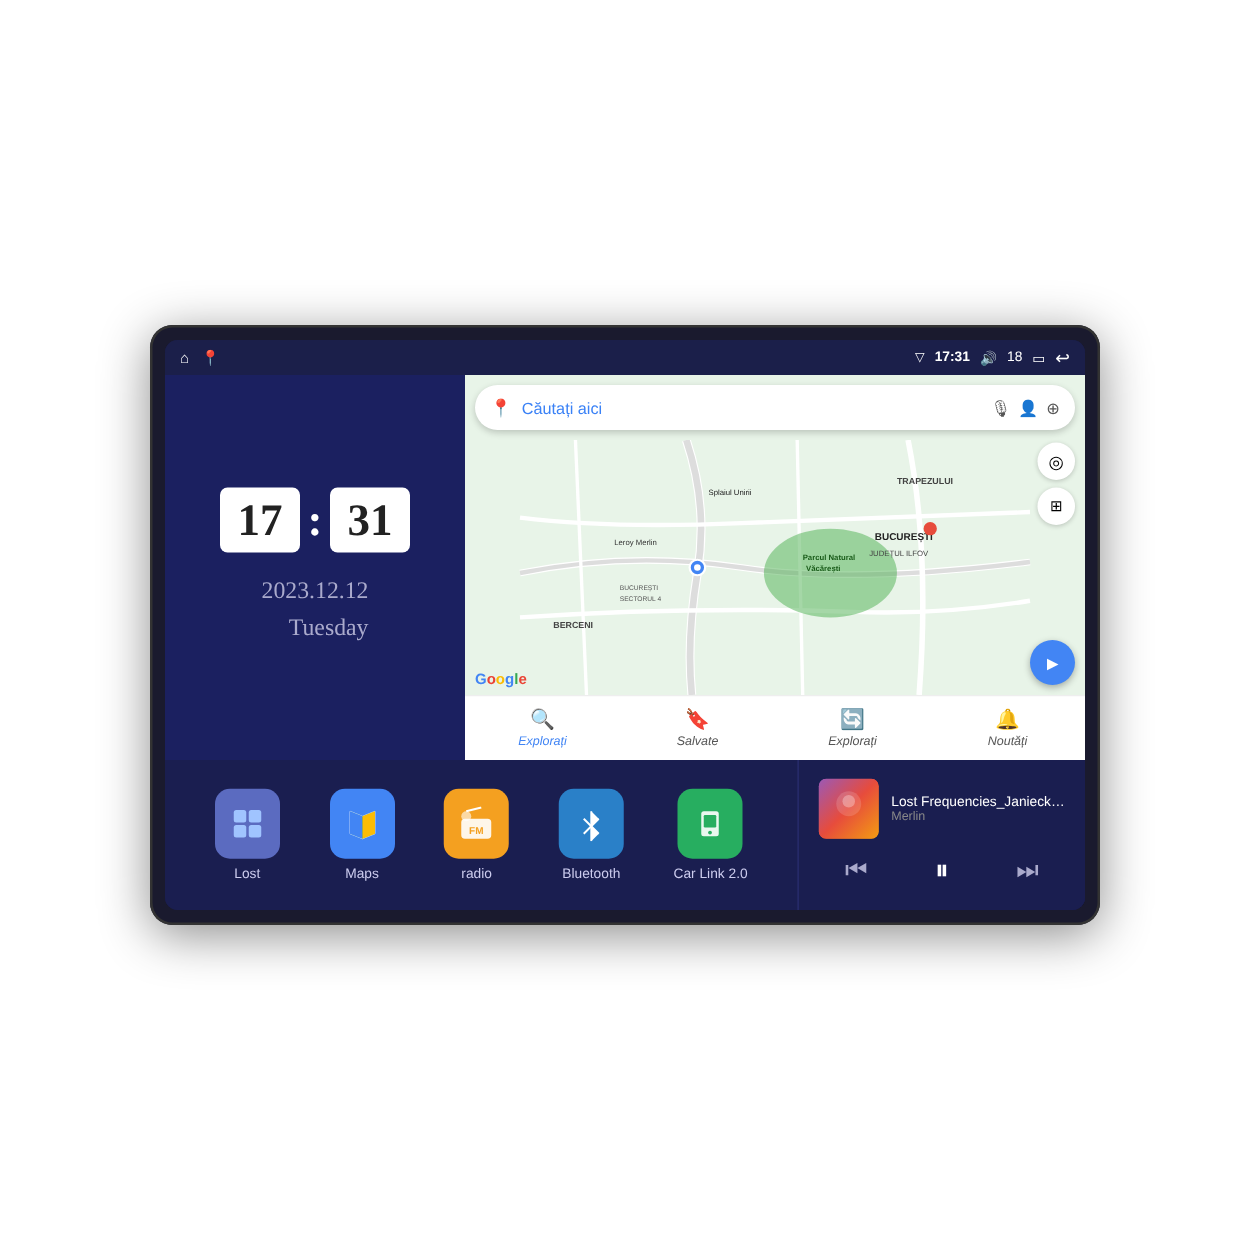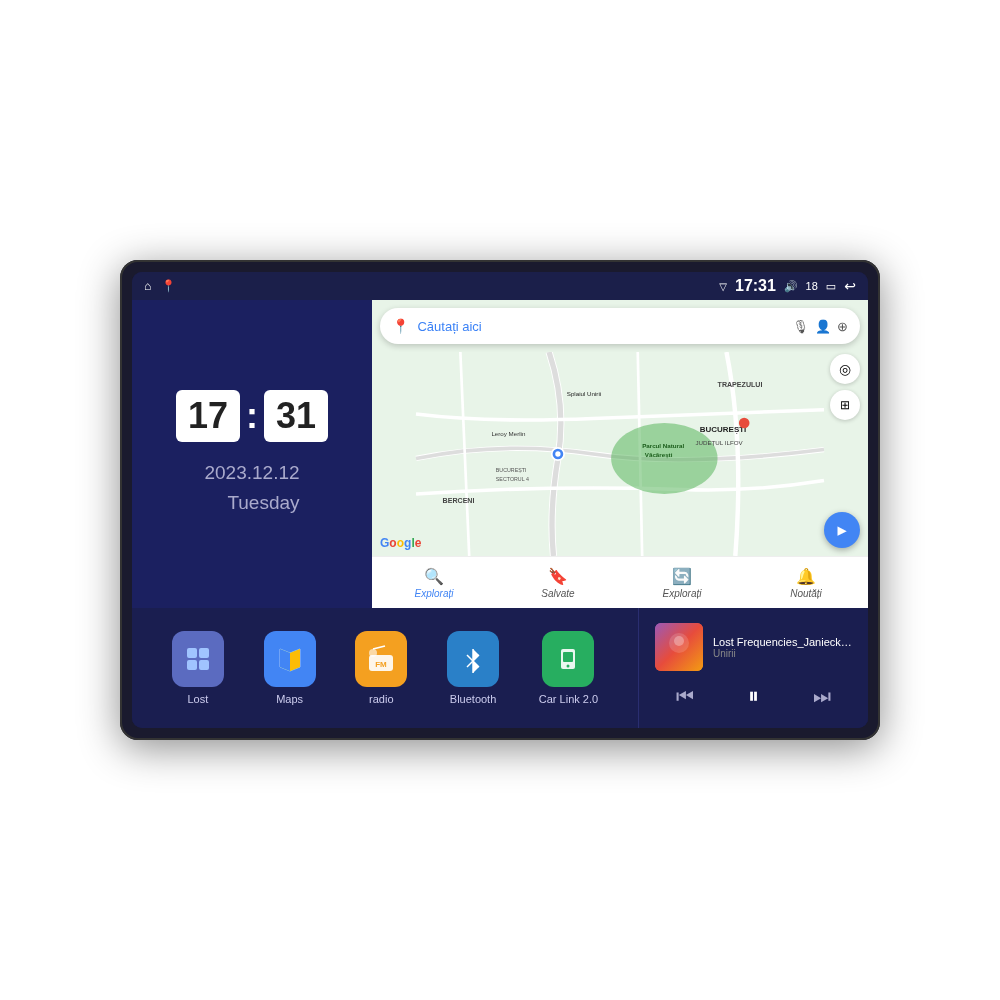--- a/index.html
+++ b/index.html
@@ -79,20 +79,21 @@
     
     .clock-panel {
       width: 240px;
       background: #1b2060;
       display: flex;
       flex-direction: column;
       align-items: center;
       justify-content: center;
       padding: 20px;
       flex-shrink: 0;
+      font-family: Liberation Serif, serif;
     }
 
     .clock-display {
       display: flex;
       align-items: center;
       gap: 6px;
       margin-bottom: 16px;
     }
     .clock-block {
       background: #fff;
@@ -380,21 +381,21 @@
 <div class="device-outer">
   <div class="screen">
 
     <div class="status-bar">
       <div class="status-left">
         <span class="status-icon">⌂</span>
         <span class="status-icon">📍</span>
       </div>
       <div class="status-right">
         <span style="font-size:10px;">▽</span>
-        <span style="font-weight:bold;font-size:16px;">17:31</span>
+        <span style="font-weight:bold;font-size:11px;">17:31</span>
         <span>🔊</span>
         <span>18</span>
         <span>▭</span>
         <span style="font-size:14px;">↩</span>
       </div>
     </div>
 
     <div class="main-content">
 
       <div class="top-section">
@@ -571,21 +572,21 @@
                     <stop offset="100%" style="stop-color:#f39c12"></stop>
                   </linearGradient>
                 </defs>
                 <rect width="48" height="48" fill="url(#mg)"></rect>
                 <circle cx="24" cy="20" r="10" fill="rgba(255,255,255,0.15)"></circle>
                 <circle cx="24" cy="18" r="5" fill="rgba(255,255,255,0.3)"></circle>
               </svg>
             </div>
             <div class="music-info">
               <div class="music-title">Lost Frequencies_Janieck Devy-...</div>
-              <div class="music-artist">Unirii</div>
+              <div class="music-artist">Merlin</div>
             </div>
           </div>
           <div class="music-controls">
             <button class="music-btn">⏮</button>
             <button class="music-btn play-btn">⏸</button>
             <button class="music-btn">⏭</button>
           </div>
         </div>
 
       </div>

